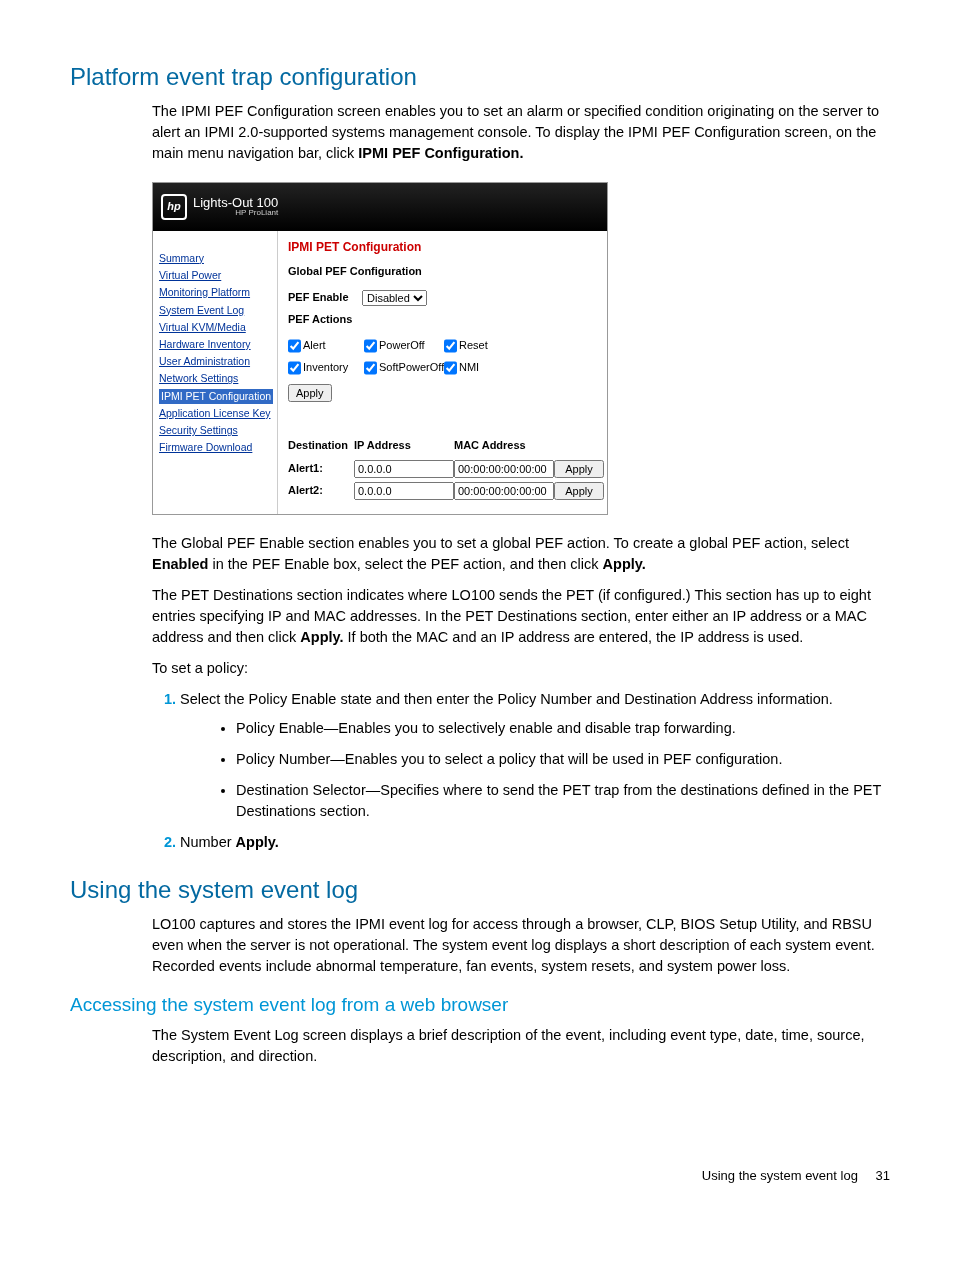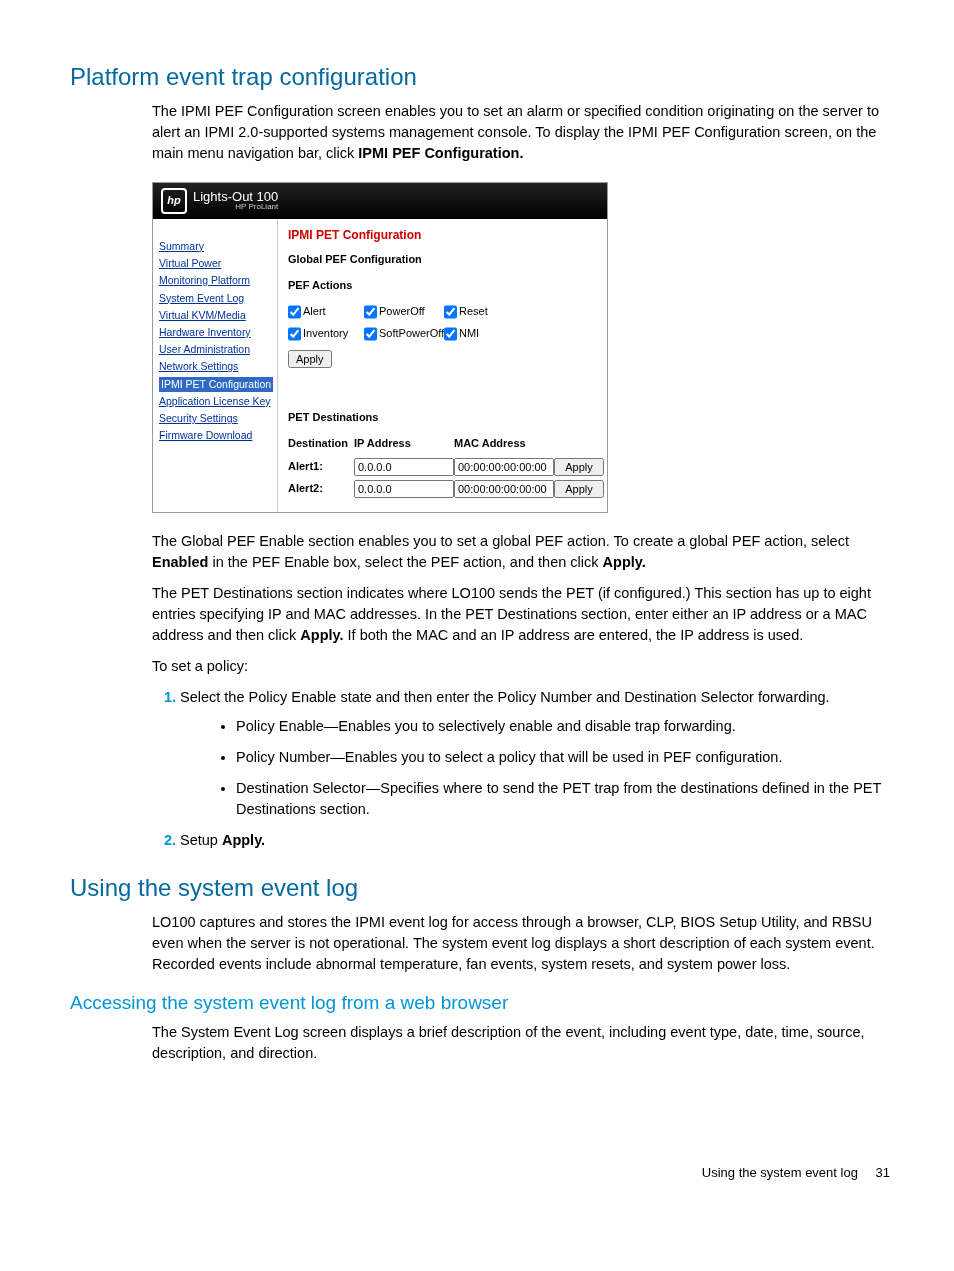--- a/index.html
+++ b/index.html
@@ -53,21 +53,21 @@
   .shot {
     margin: 18px 0 18px 82px;
     width: 454px;
     border: 1px solid #999;
     background: #fff;
     font-family: Tahoma, Arial, sans-serif;
     font-size: 11px;
     color: #000;
   }
   .shot-header {
-    height: 36px;
+    height: 48px;
     background: linear-gradient(#222,#000);
     display: flex;
     align-items: center;
     padding-left: 8px;
   }
   .hp-logo {
     width: 22px; height: 22px;
     border: 2px solid #fff;
     border-radius: 4px;
     display:flex;align-items:center;justify-content:center;
@@ -141,20 +141,26 @@
         <a href="#">User Administration</a>
         <a href="#">Network Settings</a>
         <a href="#" class="active">IPMI PET Configuration</a>
         <a href="#">Application License Key</a>
         <a href="#">Security Settings</a>
         <a href="#">Firmware Download</a>
       </div>
     <div class="shot-main">
       <div class="title">IPMI PET Configuration</div>
       <div class="sect">Global PEF Configuration</div>
+      <div class="row">
+        <span class="lab">PEF Enable</span>
+        <select class="dd">
+          <option>Disabled</option>
+        </select>
+      </div>
       <div class="sect">PEF Actions</div>
       <div class="chkgrid" id="chkgrid">
           <label>
             <input type="checkbox" checked="" style="">
             <span>Alert</span>
           </label>
           <label>
             <input type="checkbox" checked="" style="">
             <span>PowerOff</span>
           </label>
@@ -171,21 +177,20 @@
             <span>SoftPowerOff</span>
           </label>
           <label>
             <input type="checkbox" checked="" style="">
             <span>NMI</span>
           </label>
         </div>
       <button class="apply">Apply</button>
 
       <div style="height:36px"></div>
-      <div class="sect">PET Destinations</div>
       <div class="dest-table">
         <div class="dest-head">
           <span>Destination</span>
           <span>IP Address</span>
           <span>MAC Address</span>
           <span></span>
         </div>
         <div id="dest-rows">
             <div class="dest-row">
               <span class="dlab">Alert1:</span>
@@ -215,29 +220,29 @@
 <p class="body-para">
   <span>The PET Destinations section indicates where LO100 sends the PET (if configured.) This section has up to eight entries specifying IP and MAC addresses. In the PET Destinations section, enter either an IP address or a MAC address and then click </span>
   <b>Apply.</b>
   <span> If both the MAC and an IP address are entered, the IP address is used.</span>
 </p>
 
 <p class="body-para">To set a policy:</p>
 
 <ol class="numlist">
   <li>
-    <span>Select the Policy Enable state and then enter the Policy Number and Destination Selector forwarding.</span>
+    <span>Select the Policy Enable state and then enter the Policy Number and Destination Address information.</span>
     <ul class="bullets">
       <li>Policy Enable—Enables you to selectively enable and disable trap forwarding.</li>
       <li>Policy Number—Enables you to select a policy that will be used in PEF configuration.</li>
       <li>Destination Selector—Specifies where to send the PET trap from the destinations defined in the PET Destinations section.</li>
     </ul>
   </li>
   <li>
-    <span>Setup </span>
+    <span>Number </span>
     <b>Apply.</b>
   </li>
 </ol>
 
 <h1>Using the system event log</h1>
 <p class="body-para">LO100 captures and stores the IPMI event log for access through a browser, CLP, BIOS Setup Utility, and RBSU even when the server is not operational. The system event log displays a short description of each system event. Recorded events include abnormal temperature, fan events, system resets, and system power loss.</p>
 
 <h2>Accessing the system event log from a web browser</h2>
 <p class="body-para">The System Event Log screen displays a brief description of the event, including event type, date, time, source, description, and direction.</p>
 

